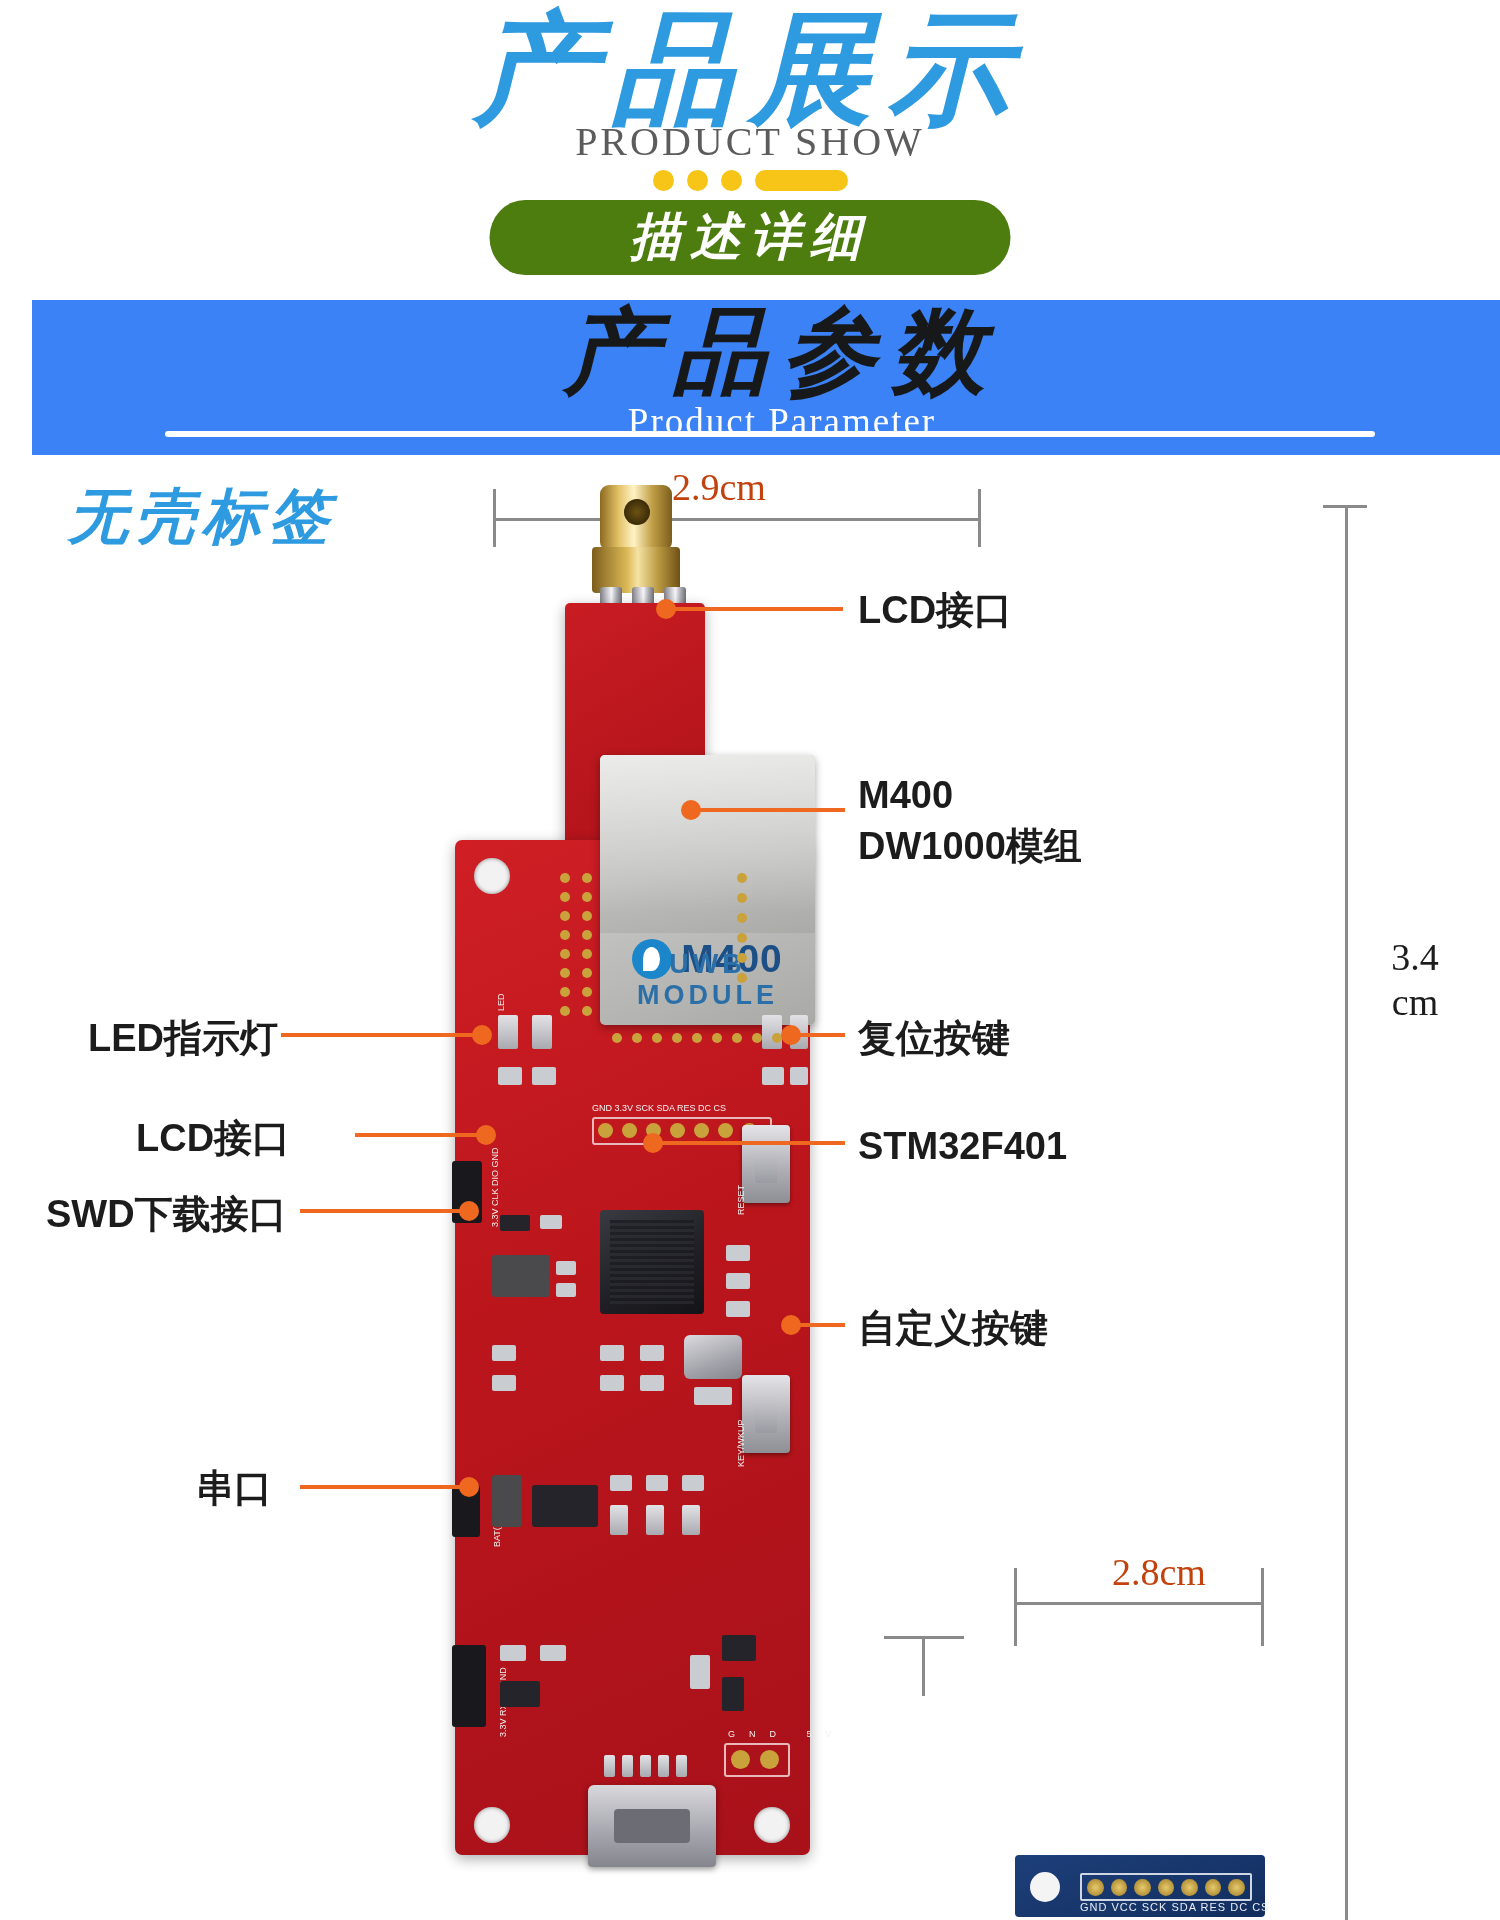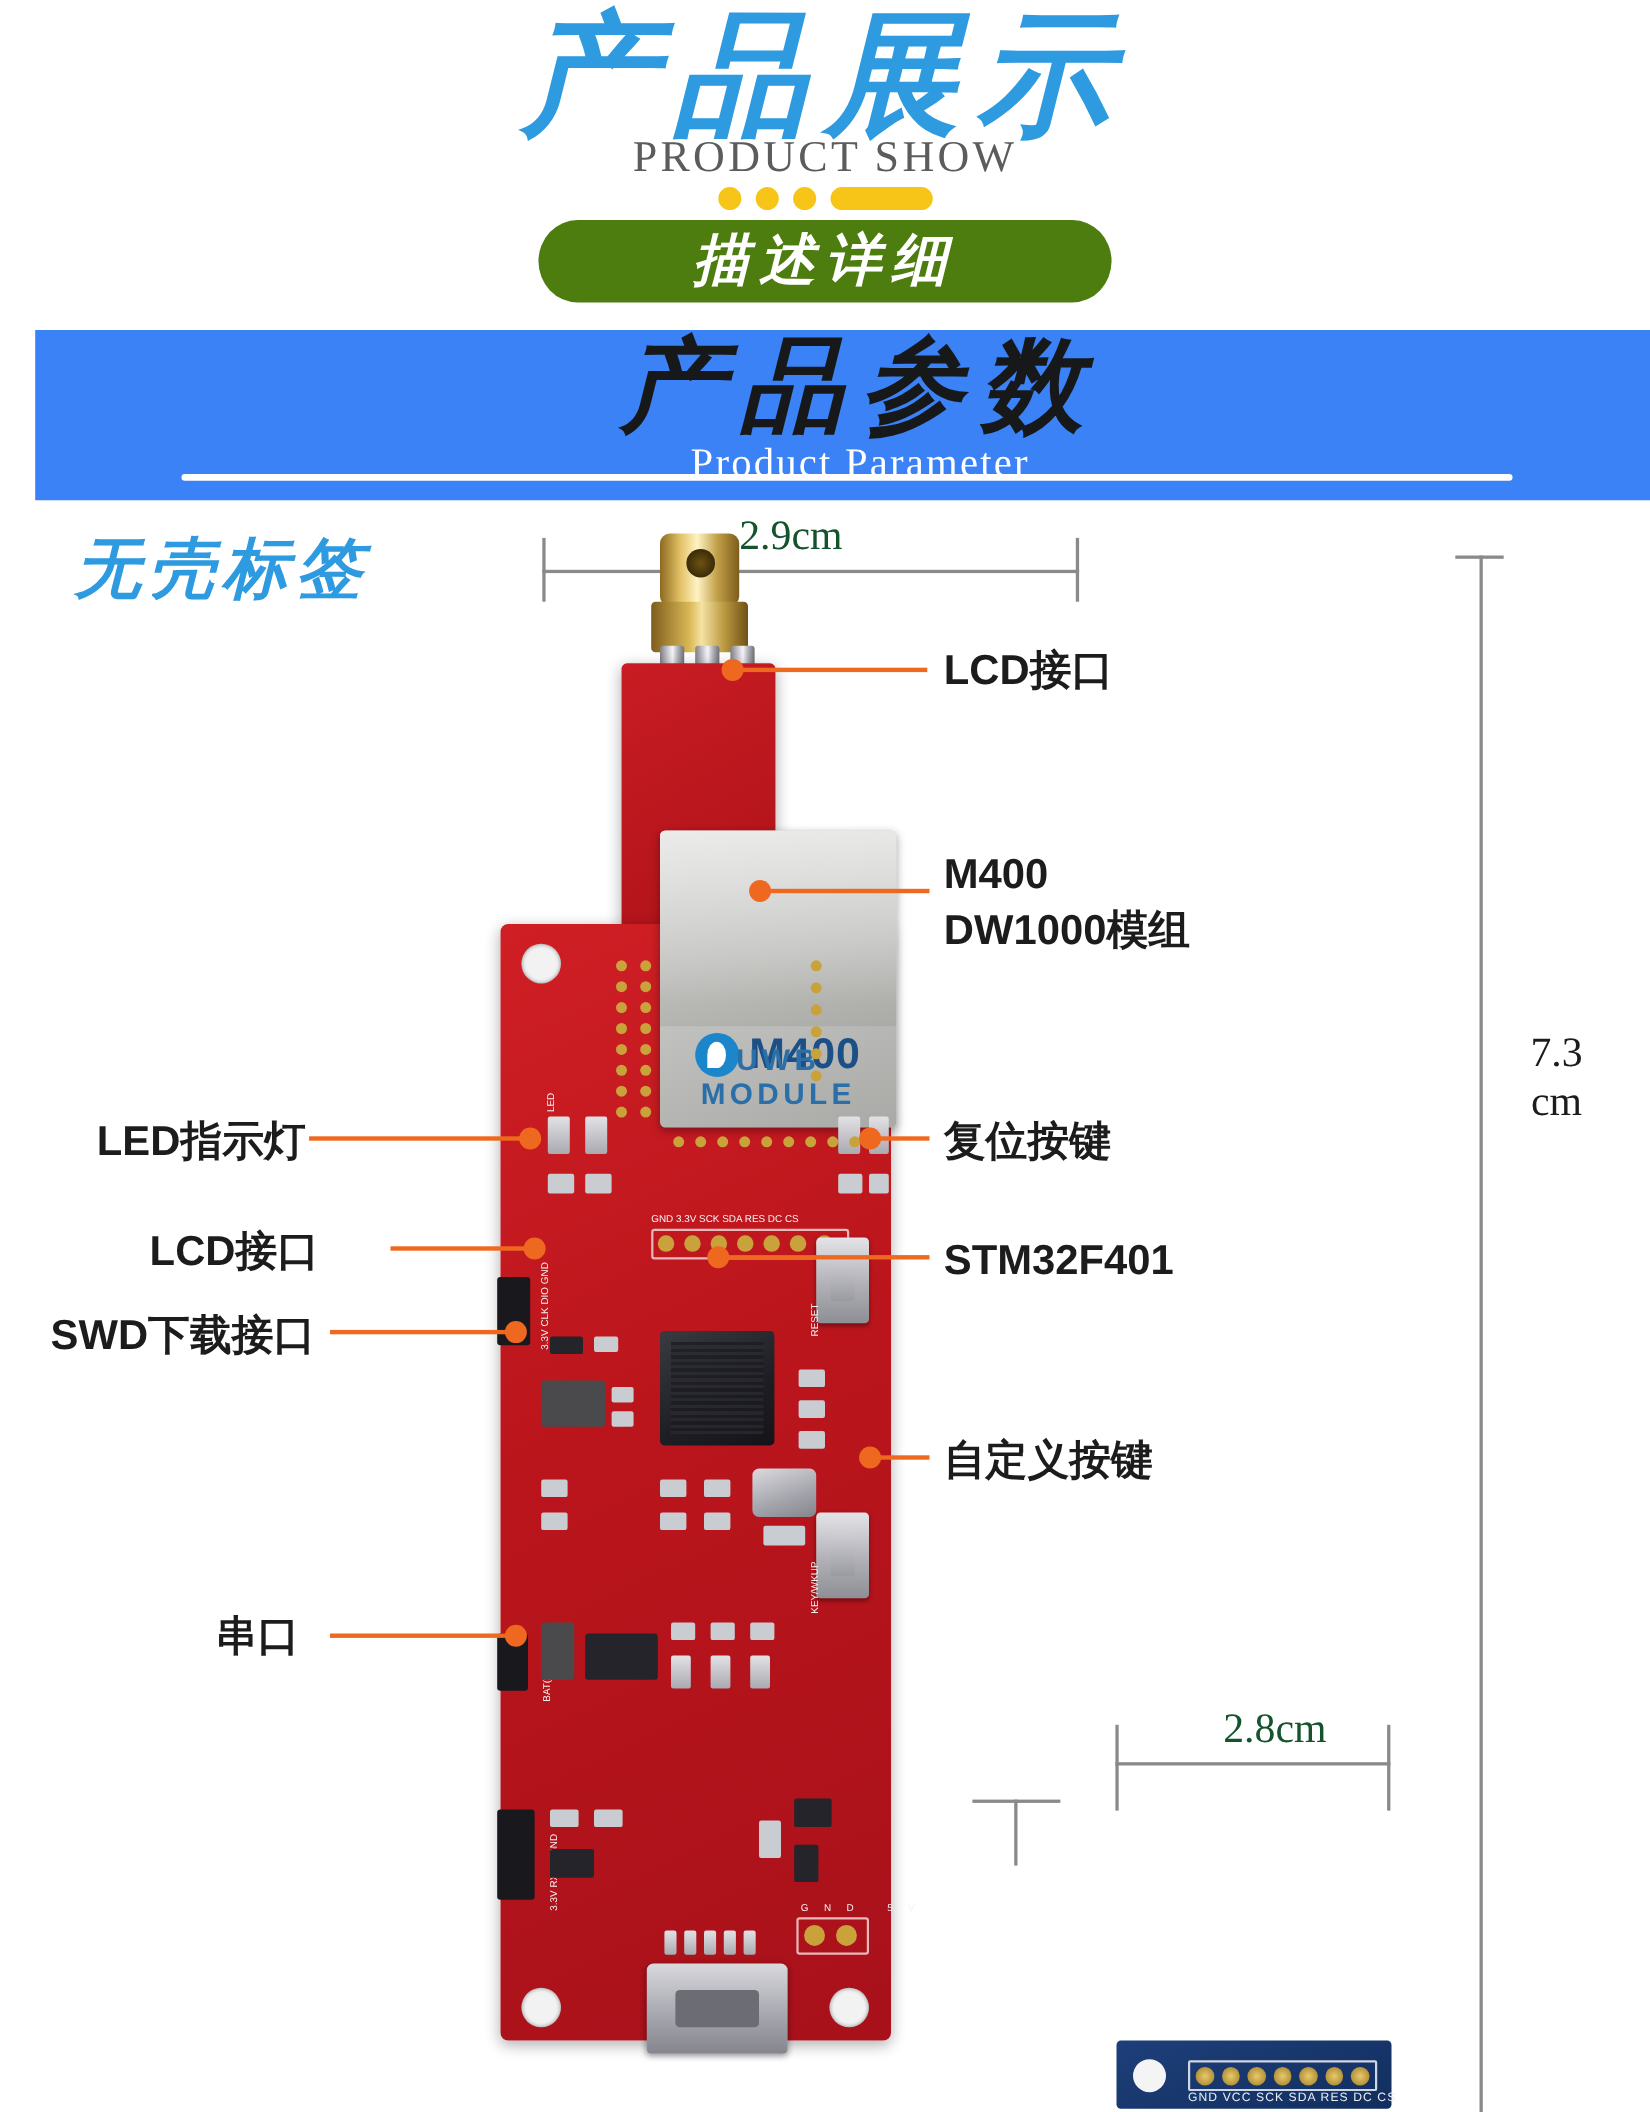--- a/index.html
+++ b/index.html
@@ -79,21 +79,21 @@
   .lead { position:absolute; height:4px; background:#ef6820; }
   .dotmark {
     position:absolute; width:20px; height:20px; border-radius:50%;
     background:#ef6820;
   }
 
   
   .dim-h { position:absolute; height:3px; background:#8a8a8a; }
   .dim-v { position:absolute; width:3px; background:#8a8a8a; }
   .dim-text {
-    position:absolute; color:#14532d;
+    position:absolute; color:#c2410c;
     font-family:"Liberation Serif", serif; font-size:38px; white-space:nowrap;
   }
   .dim-text-v {
     position:absolute; color:#1c1c1c; text-align:center;
     font-family:"Liberation Serif", serif; font-size:38px; line-height:1.18;
   }
 
   
   .board {
     position:absolute;
@@ -272,21 +272,21 @@
 
   <div class="dim-v" style="left:493px; top:34px; height:58px;"></div>
   <div class="dim-h" style="left:493px; top:63px; width:488px;"></div>
   <div class="dim-v" style="left:978px; top:34px; height:58px;"></div>
   <div class="dim-text" style="left:672px; top:10px;">2.9cm</div>
 
   <div class="dim-v" style="left:1345px; top:50px; height:1445px;"></div>
   <div class="dim-h" style="left:1323px; top:50px; width:44px;"></div>
 
   <div class="dim-text-v" style="left:1375px; top:480px; width:80px;">
-    <div>7.3</div>
+    <div>3.4</div>
     <div>cm</div>
   </div>
 
   <div class="sma-barrel"></div>
   <div class="sma-hole"></div>
   <div class="sma-body"></div>
   <div class="sma-pin" style="left:600px;"></div>
   <div class="sma-pin" style="left:632px;"></div>
   <div class="sma-pin" style="left:664px;"></div>
 

